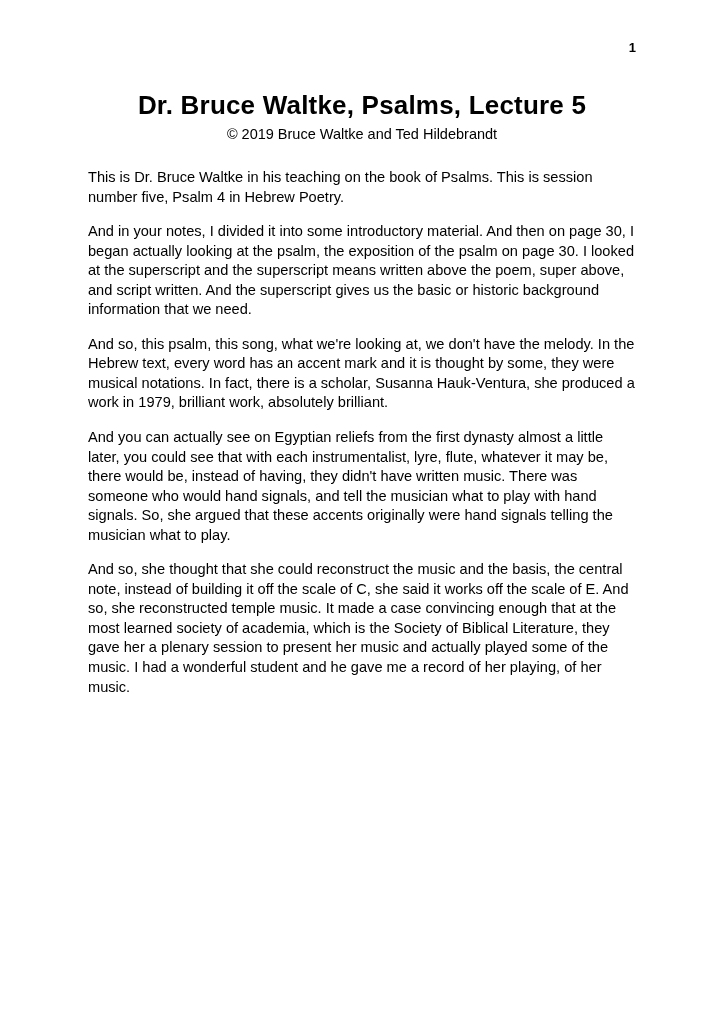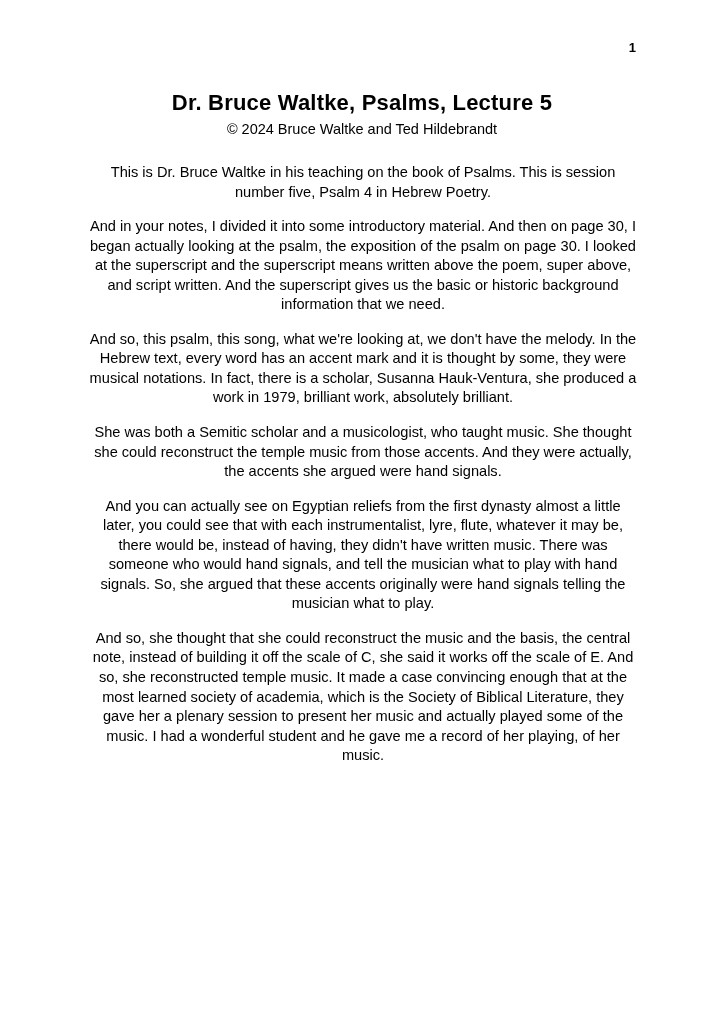--- a/index.html
+++ b/index.html
@@ -24,53 +24,52 @@
     right: 88px;
     font-size: 13px;
     font-weight: bold;
   }
   .doc-header {
     padding-top: 90px;
     text-align: center;
   }
   .doc-title {
     margin: 0;
-    font-size: 22px;
+    font-size: 26px;
     font-weight: bold;
     letter-spacing: 0.2px;
   }
   .doc-copyright {
     margin: 5px 0 0 0;
     font-size: 14.5px;
     font-weight: normal;
   }
   .doc-body {
     margin: 26px 86px 0 88px;
     font-size: 14.6px;
     line-height: 1.34;
-    text-align: center;
+    text-align: left;
   }
   .doc-body p {
     margin: 0 0 15px 0;
   }
 </style>
 </head>
 <body>
 
 <div class="page">
 
   <div class="page-number">1</div>
 
   <div class="doc-header">
     <h1 class="doc-title">Dr. Bruce Waltke, Psalms, Lecture 5</h1>
-    <p class="doc-copyright">© 2024 Bruce Waltke and Ted Hildebrandt</p>
+    <p class="doc-copyright">© 2019 Bruce Waltke and Ted Hildebrandt</p>
   </div>
 
   <div class="doc-body">
     <p>This is Dr. Bruce Waltke in his teaching on the book of Psalms. This is session number five, Psalm 4 in Hebrew Poetry.</p>
     <p>And in your notes, I divided it into some introductory material. And then on page 30, I began actually looking at the psalm, the exposition of the psalm on page 30. I looked at the superscript and the superscript means written above the poem, super above, and script written. And the superscript gives us the basic or historic background information that we need.</p>
     <p>And so, this psalm, this song, what we're looking at, we don't have the melody. In the Hebrew text, every word has an accent mark and it is thought by some, they were musical notations. In fact, there is a scholar, Susanna Hauk-Ventura, she produced a work in 1979, brilliant work, absolutely brilliant.</p>
-    <p>She was both a Semitic scholar and a musicologist, who taught music. She thought she could reconstruct the temple music from those accents. And they were actually, the accents she argued were hand signals.</p>
     <p>And you can actually see on Egyptian reliefs from the first dynasty almost a little later, you could see that with each instrumentalist, lyre, flute, whatever it may be, there would be, instead of having, they didn't have written music. There was someone who would hand signals, and tell the musician what to play with hand signals. So, she argued that these accents originally were hand signals telling the musician what to play.</p>
     <p>And so, she thought that she could reconstruct the music and the basis, the central note, instead of building it off the scale of C, she said it works off the scale of E. And so, she reconstructed temple music. It made a case convincing enough that at the most learned society of academia, which is the Society of Biblical Literature, they gave her a plenary session to present her music and actually played some of the music. I had a wonderful student and he gave me a record of her playing, of her music.</p>
   </div>
 
 </div>
 
 </body></html>

